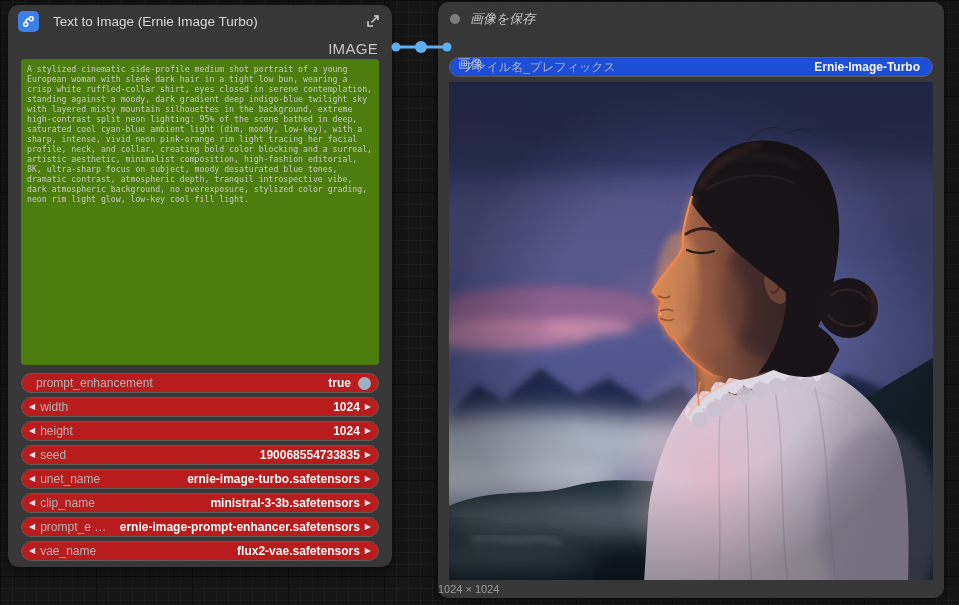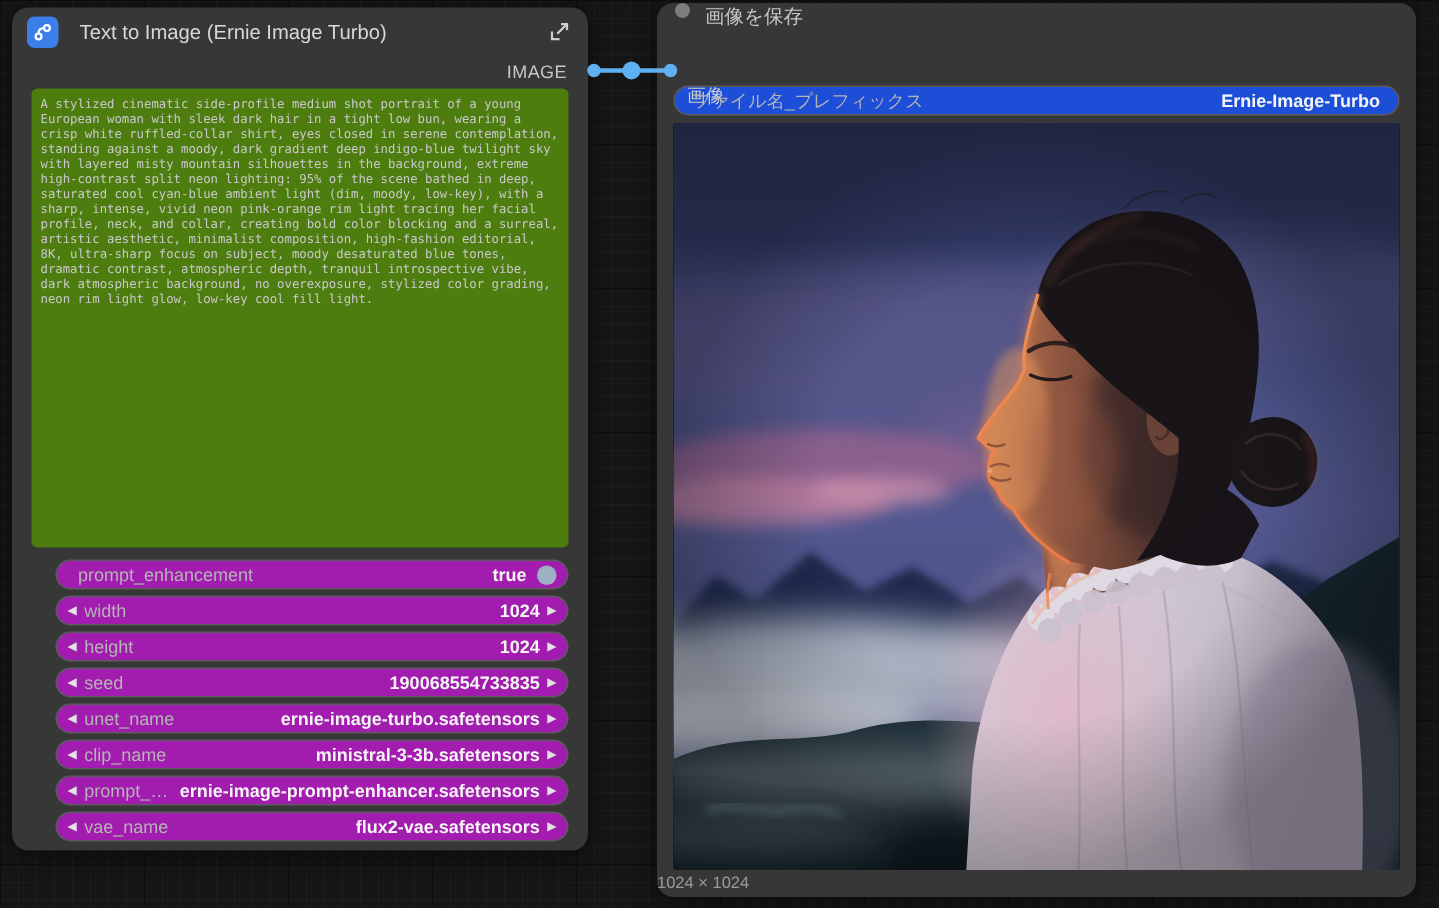--- a/index.html
+++ b/index.html
@@ -24,41 +24,41 @@
   }
   .node-left { left:8px; top:5px; width:384px; height:562px; }
   .node-right { left:438px; top:2px; width:506px; height:596px; }
 
   .node-header { height:32px; display:flex; align-items:center; padding:0 10px; gap:14px; }
   .node-badge { width:21px; height:21px; border-radius:5px; background:#3d7fe8; display:flex; align-items:center; justify-content:center; flex:none; }
   .node-title { font-size:13.5px; color:#d8d8d8; flex:1 1 auto; white-space:nowrap; overflow:hidden; }
   .expand-btn { width:18px; height:18px; color:#cfcfcf; display:flex; align-items:center; justify-content:center; }
 
   .output-row { height:22px; display:flex; align-items:center; justify-content:flex-end; padding-right:14px; }
-  .slot-label { font-size:12px; color:#c6c6c6; letter-spacing:0.3px; }
+  .slot-label { font-size:15px; color:#c6c6c6; letter-spacing:0.3px; }
 
   .prompt-box {
     margin:0 13px; height:306px; background:#4d7c0f; border-radius:4px;
     padding:5px 6px; font-family:"DejaVu Sans Mono", monospace;
     font-size:8.2px; line-height:10px; color:#c9c9c9;
     white-space:pre-wrap; overflow:hidden;
   }
 
   .widgets { margin-top:8px; display:flex; flex-direction:column; gap:4px; padding:0 13px; }
   .widget {
-    height:20px; background:#a21caf; border:1px solid #5c5c5c; border-radius:10px;
-    display:flex; align-items:center; padding:0 7px; font-size:12px; gap:5px;margin-left:16px;
+    height:20px; background:#b91c1c; border:1px solid #5c5c5c; border-radius:10px;
+    display:flex; align-items:center; padding:0 7px; font-size:12px; gap:5px;
   }
   .widget .arrow { font-size:8px; color:#e2e2e2; flex:none; line-height:1; }
   .widget .wname { color:#b4b4b4; white-space:nowrap; overflow:hidden; text-overflow:ellipsis; }
   .widget .wval { color:#f4f4f4; font-weight:600; margin-left:auto; white-space:nowrap; }
   .widget .tog { width:13px; height:13px; border-radius:50%; background:#9db0c4; flex:none; margin-left:2px; }
   .widget.toggle { padding-left:14px; }
 
-  .node-header2 { height:34px; display:flex; padding:0 12px; gap:10px; }
+  .node-header2 { height:34px; display:flex; align-items:center; padding:0 12px; gap:10px;font-style:italic; }
   .collapse-dot { width:10px; height:10px; border-radius:50%; background:#7d7d7d; flex:none; }
   .node-title2 { font-size:13px; color:#c6c6c6; }
   .input-row { height:22px; display:flex; align-items:center; padding-left:20px; margin-top:-3px; }
   .input-label { font-size:12.5px; color:#cdcdcd;margin-top:40px; }
 
   .pill-widget {
     margin:2px 11px 0; height:20px; background:#1d4ed8; border:1px solid #5c5c5c; border-radius:10px;
     display:flex; align-items:center; padding:0 12px; font-size:12px;
   }
   .pill-widget .wname { color:#b4b4b4; }

